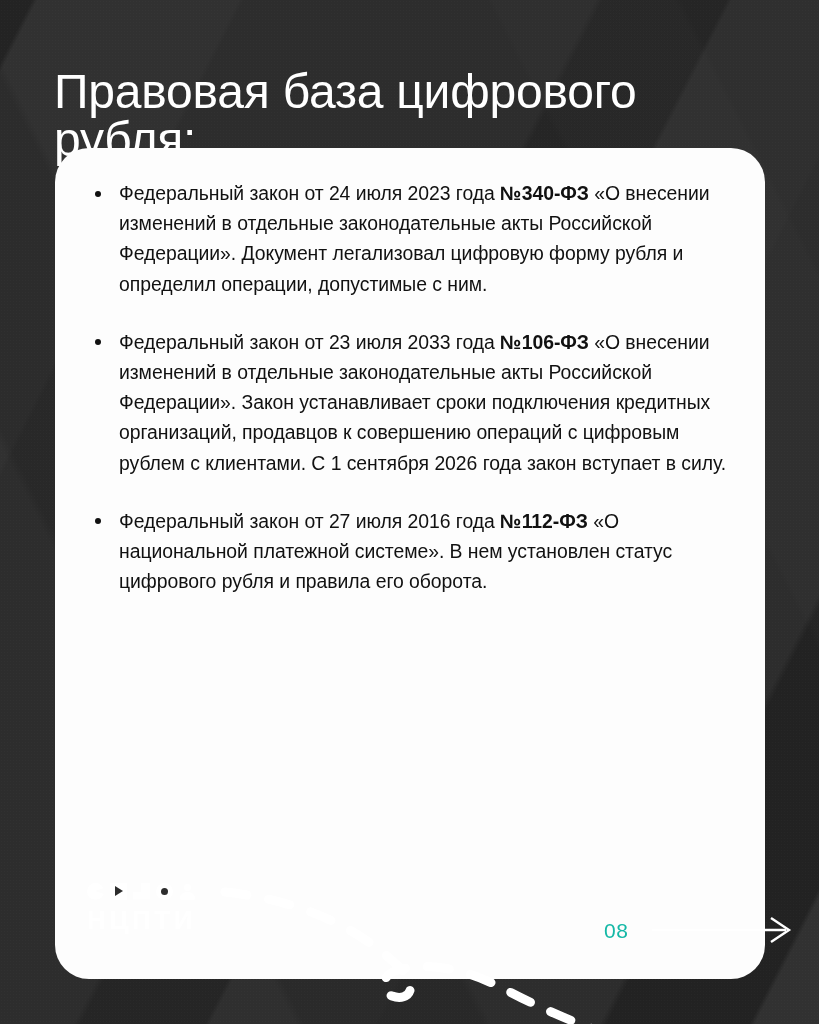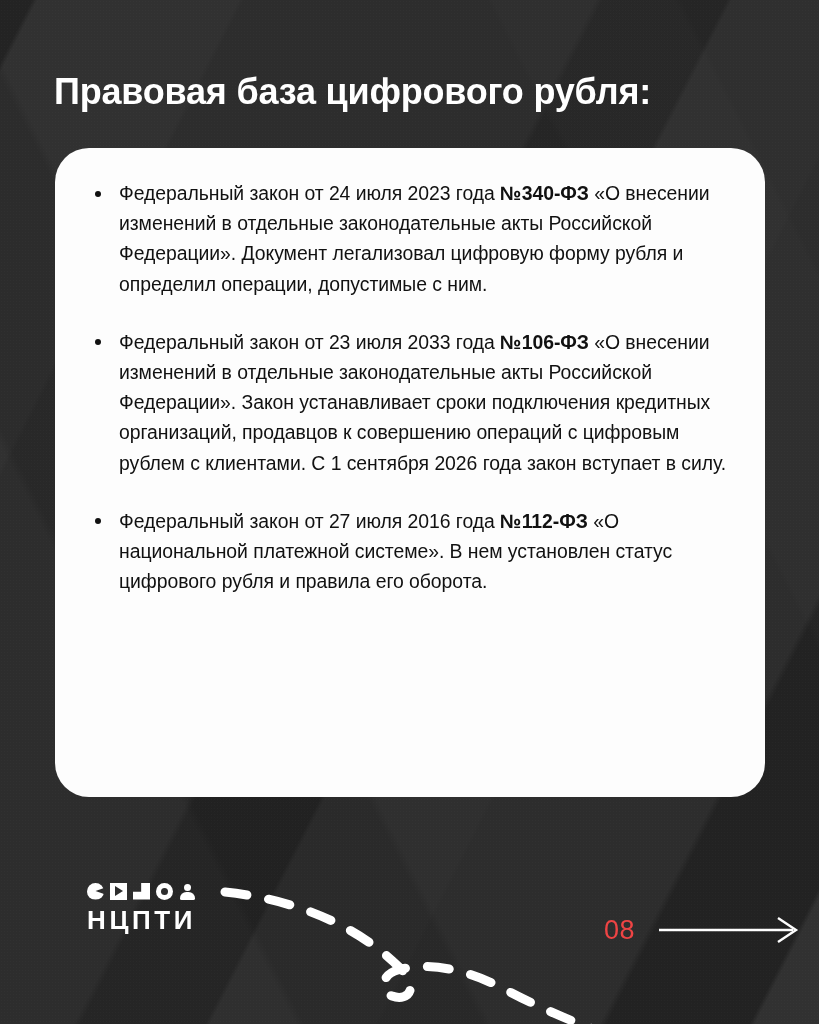--- a/index.html
+++ b/index.html
@@ -77,33 +77,33 @@
   }
 
   
   .title {
     position: absolute;
     left: 54px;
     top: 68px;
     width: 730px;
     margin: 0;
     color: #ffffff;
-    font-size: 36px;
+    font-size: 48px;
     line-height: 48px;
-    font-weight: 700;
+    font-weight: 400;
     letter-spacing: -0.2px;
   }
 
   
   .card {
     position: absolute;
     left: 55px;
     top: 148px;
     width: 710px;
-    height: 649px;
+    height: 831px;
     background: #fdfdfd;
     border-radius: 34px;
     box-sizing: border-box;
     padding: 30px 36px 20px 36px;
     overflow: hidden;
   }
   .bullets {
     list-style: none;
     margin: 0;
     padding: 0;
@@ -211,22 +211,22 @@
   
   .pager {
     position: absolute;
     left: 604px;
     top: 917px;
     display: flex;
     align-items: center;
     gap: 24px;
   }
   .pager-num {
-    color: #ef4444;
-    font-size: 27px;
+    color: #14b8a6;
+    font-size: 21px;
     line-height: 21px;
     letter-spacing: 0.5px;
   }
   .pager-arrow { display: block; }
 
   
   .curve {
     position: absolute;
     left: 0;
     top: 850px;

